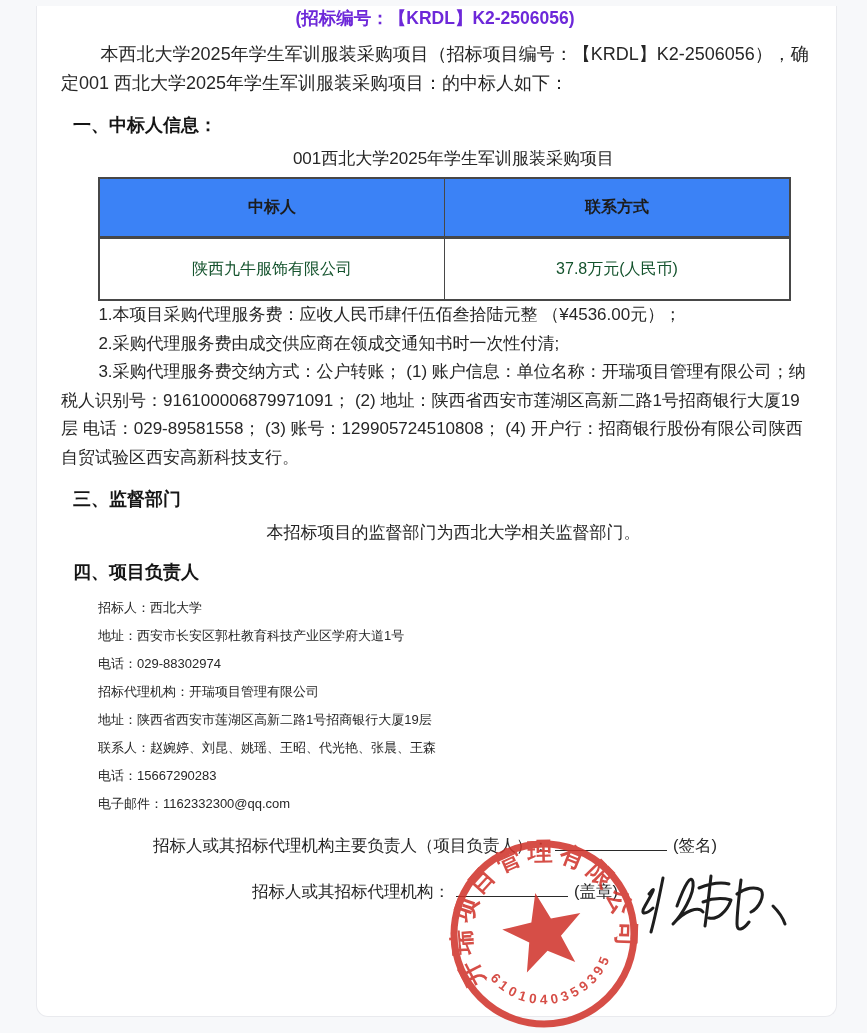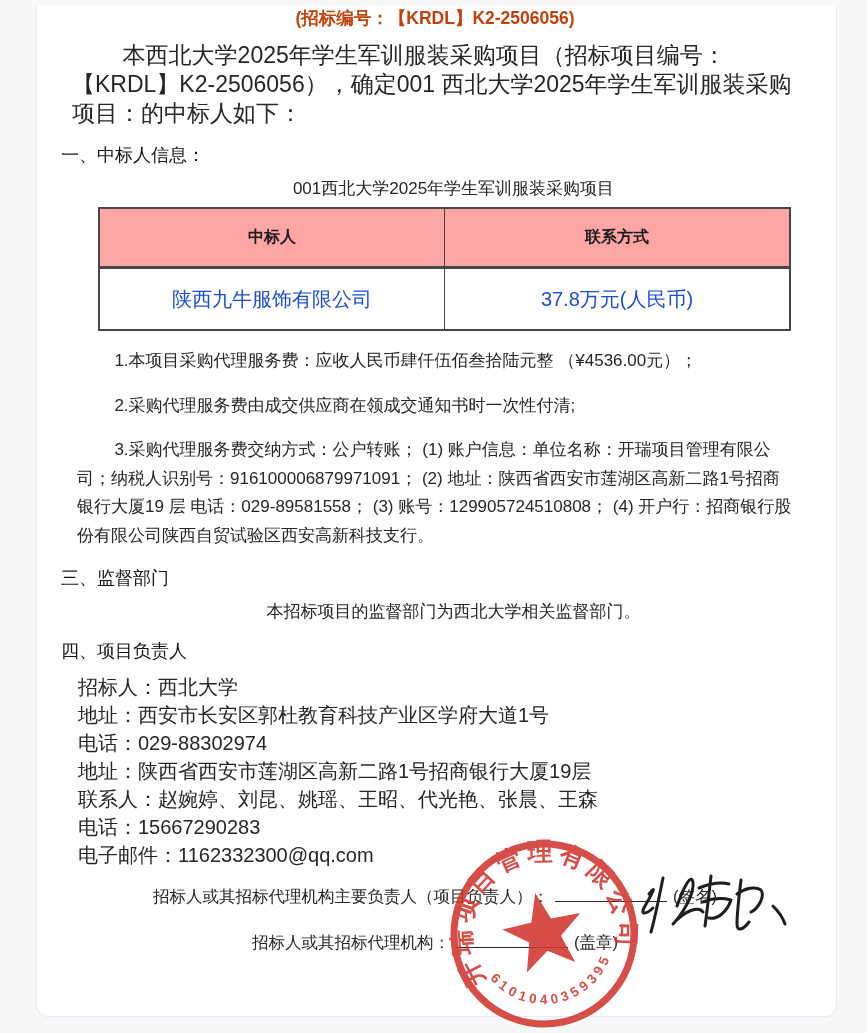--- a/index.html
+++ b/index.html
@@ -18,55 +18,55 @@
     box-sizing:border-box;
     background:#ffffff;
     border:1px solid #e9eaee;
     border-top:none;
     border-radius:0 0 12px 12px;
     padding:0 27px 30px 24px;
   }
   .doc-title{
     margin:6px 0 10px 0;
     font-size:17.5px;line-height:24px;
-    font-weight:700;text-align:center;color:#c2410c;
+    font-weight:700;text-align:center;color:#6d28d9;
   }
   .intro{
-    margin:11px;font-size:23px;line-height:29px;
+    margin:0;font-size:18px;line-height:29px;
     text-indent:2.2em;
   }
   .sec-heading{
-    margin:15px 0 10px 0;
-    font-size:18px;line-height:24px;font-weight:400;color:#151515;
+    margin:15px 0 10px 12px;
+    font-size:18px;line-height:24px;font-weight:700;color:#151515;
   }
   .sub-line{
     margin:0 0 6px 37px;
     font-size:17px;line-height:24px;text-align:center;
   }
   .award-table{
     margin-left:37px;
     width:693px;
     border-collapse:collapse;
     border:2px solid #474747;
     table-layout:fixed;
   }
   .award-table th{
     height:55px;border:1px solid #474747;border-bottom:3px solid #474747;
     font-size:16px;font-weight:700;text-align:center;vertical-align:middle;
-    background:#fca5a5;color:#1c1c1c;
+    background:#3b82f6;color:#1c1c1c;
   }
   .award-table td{
     height:58px;border:1px solid #474747;
-    font-size:20px;text-align:center;vertical-align:middle;color:#1d4ed8;
+    font-size:16px;text-align:center;vertical-align:middle;color:#14532d;
   }
   .body-item{
-    margin:16px;font-size:17px;line-height:28.5px;text-indent:2.2em;
+    margin:0;font-size:17px;line-height:28.5px;text-indent:2.2em;
   }
   .contact-line{
-    margin:0 0 0 17px;font-size:20px;line-height:28px;
+    margin:0 0 0 37px;font-size:13px;line-height:28px;
   }
   .signoff{
     margin-top:16px;
     text-align:right;
     font-size:16.5px;
     position:relative;
     z-index:2;
   }
   .sign-line{margin-bottom:24px;line-height:22px;text-align:center;}
   .blank{
@@ -115,20 +115,21 @@
   <p class="body-item">2.采购代理服务费由成交供应商在领成交通知书时一次性付清;</p>
   <p class="body-item">3.采购代理服务费交纳方式：公户转账； (1) 账户信息：单位名称：开瑞项目管理有限公司；纳税人识别号：916100006879971091； (2) 地址：陕西省西安市莲湖区高新二路1号招商银行大厦19 层 电话：029-89581558； (3) 账号：129905724510808； (4) 开户行：招商银行股份有限公司陕西自贸试验区西安高新科技支行。</p>
 
   <h3 class="sec-heading">三、监督部门</h3>
   <p class="sub-line">本招标项目的监督部门为西北大学相关监督部门。</p>
 
   <h3 class="sec-heading">四、项目负责人</h3>
   <p class="contact-line">招标人：西北大学</p>
   <p class="contact-line">地址：西安市长安区郭杜教育科技产业区学府大道1号</p>
   <p class="contact-line">电话：029-88302974</p>
+  <p class="contact-line">招标代理机构：开瑞项目管理有限公司</p>
   <p class="contact-line">地址：陕西省西安市莲湖区高新二路1号招商银行大厦19层</p>
   <p class="contact-line">联系人：赵婉婷、刘昆、姚瑶、王昭、代光艳、张晨、王森</p>
   <p class="contact-line">电话：15667290283</p>
   <p class="contact-line">电子邮件：1162332300@qq.com</p>
 
   <div class="signoff">
     <div class="sign-line">
       <span>招标人或其招标代理机构主要负责人（项目负责人）：</span><span class="blank"></span><span>(签名)</span>
     </div>
     <div class="sign-line">

